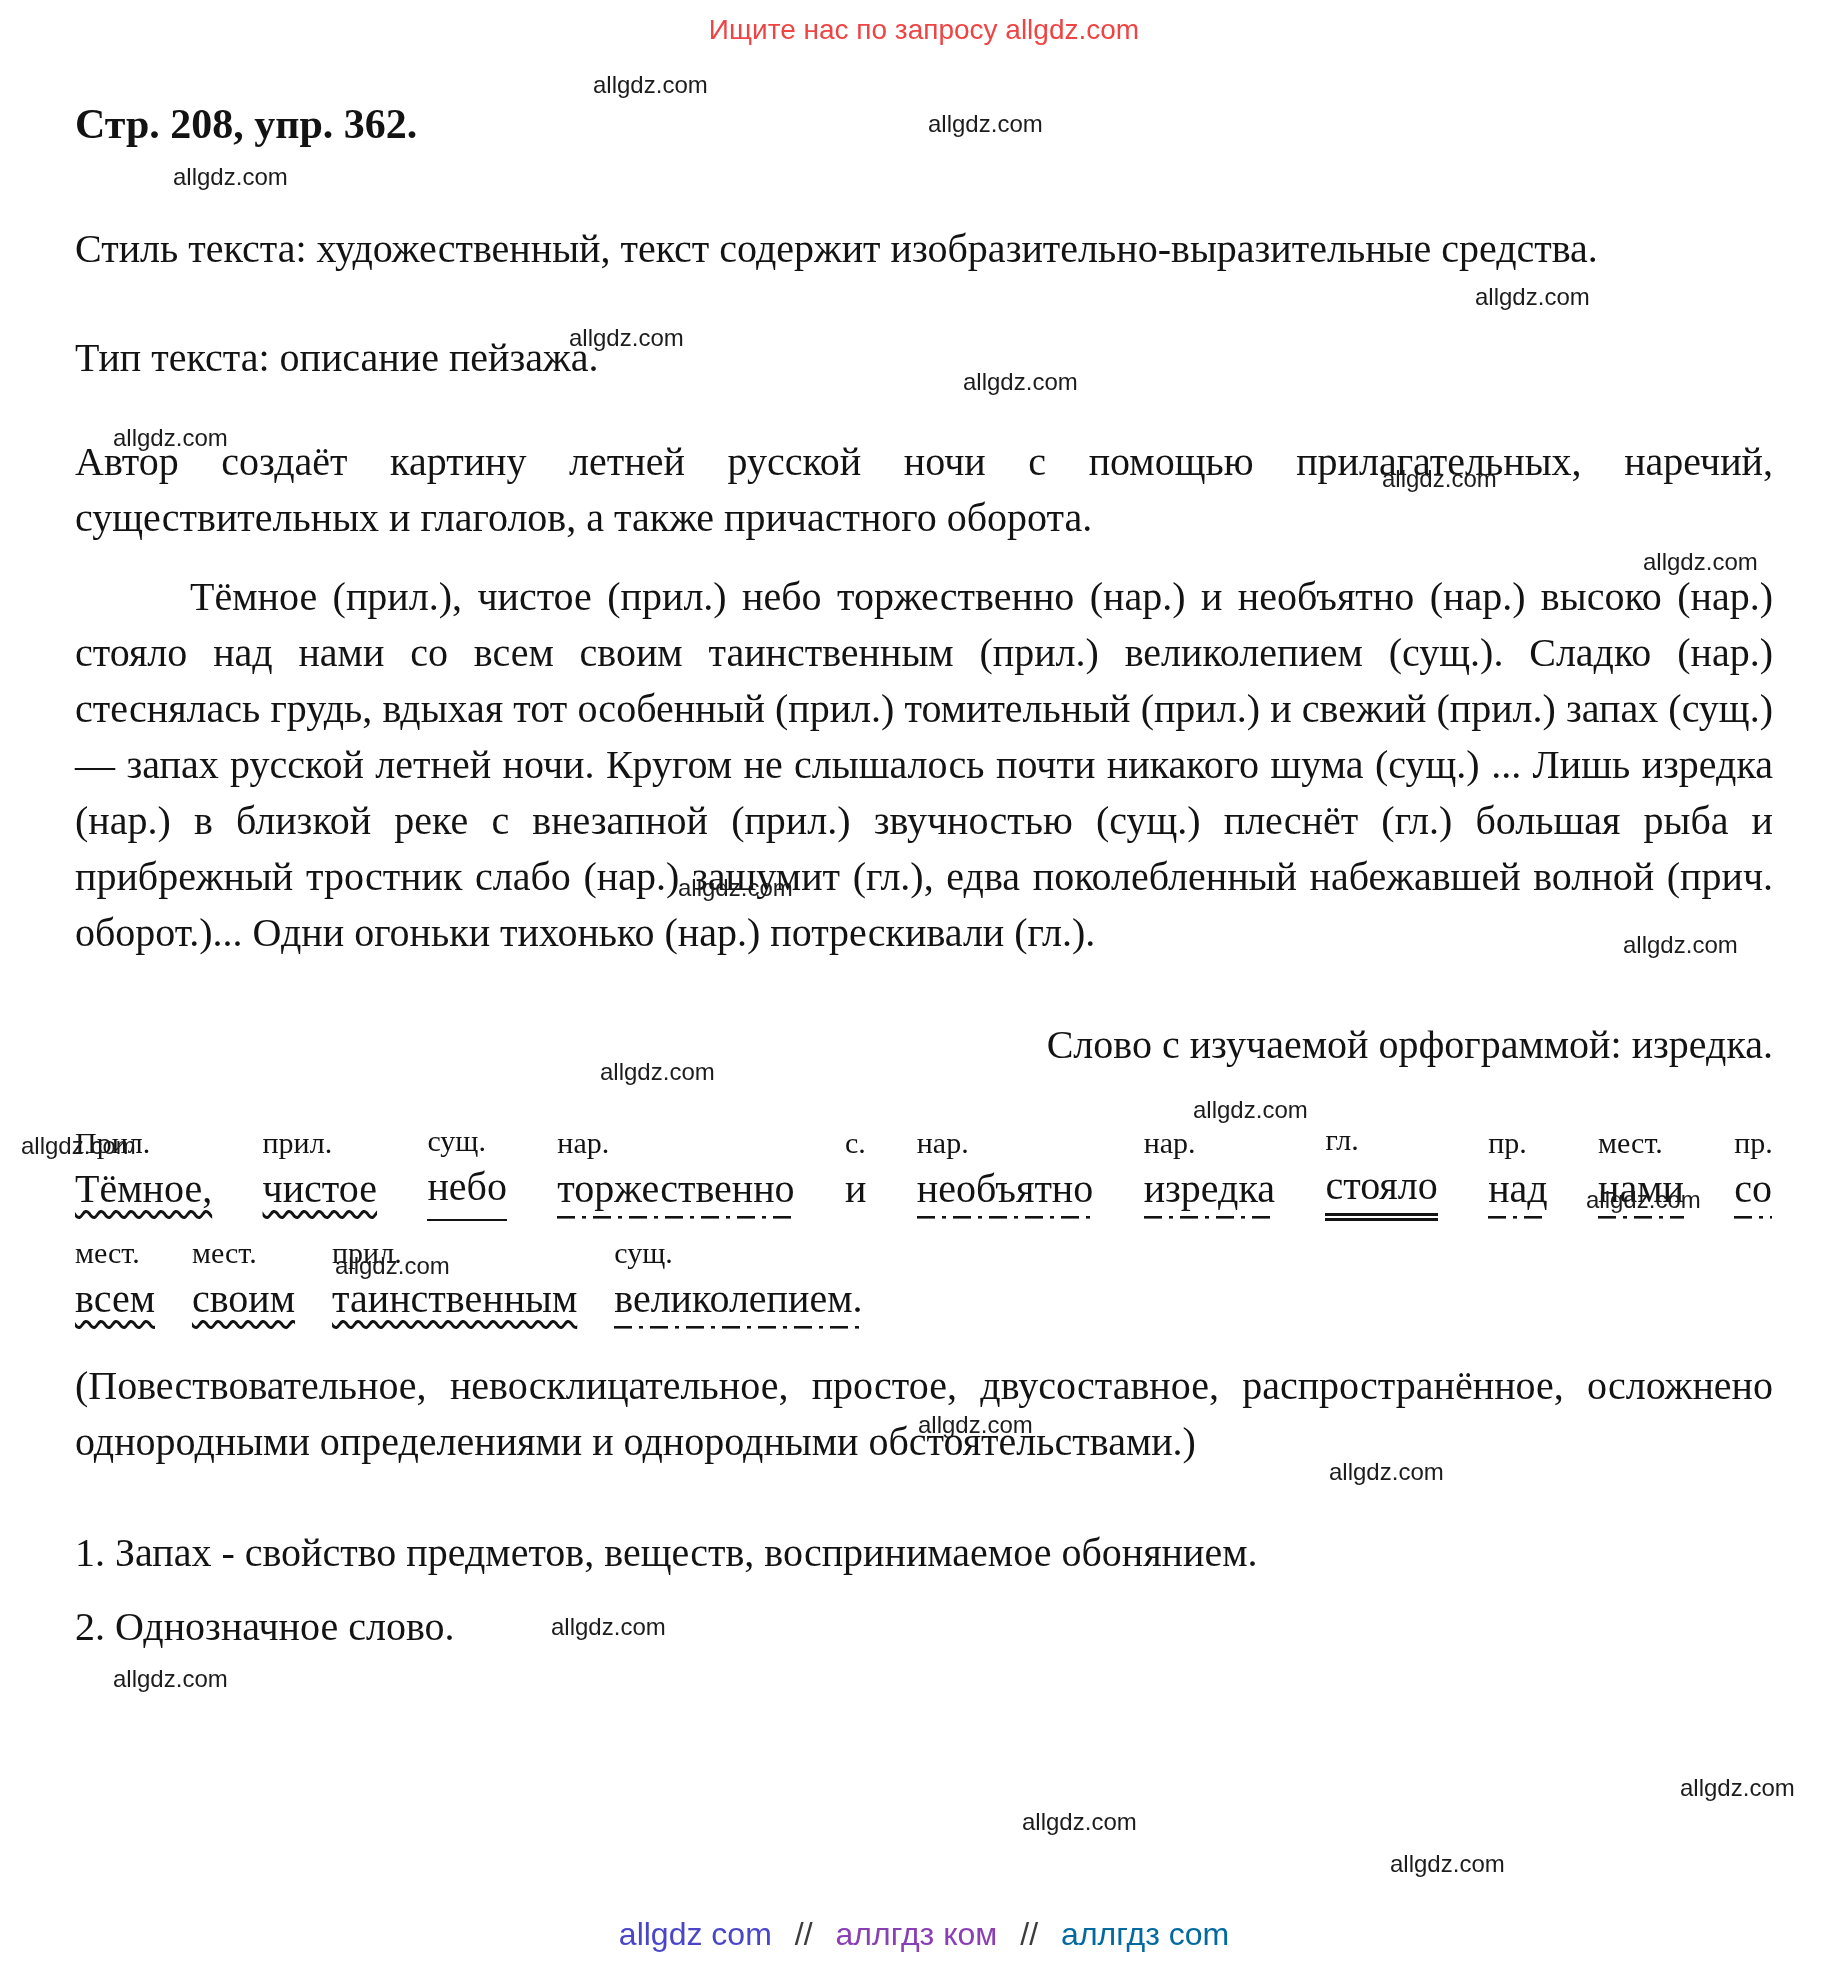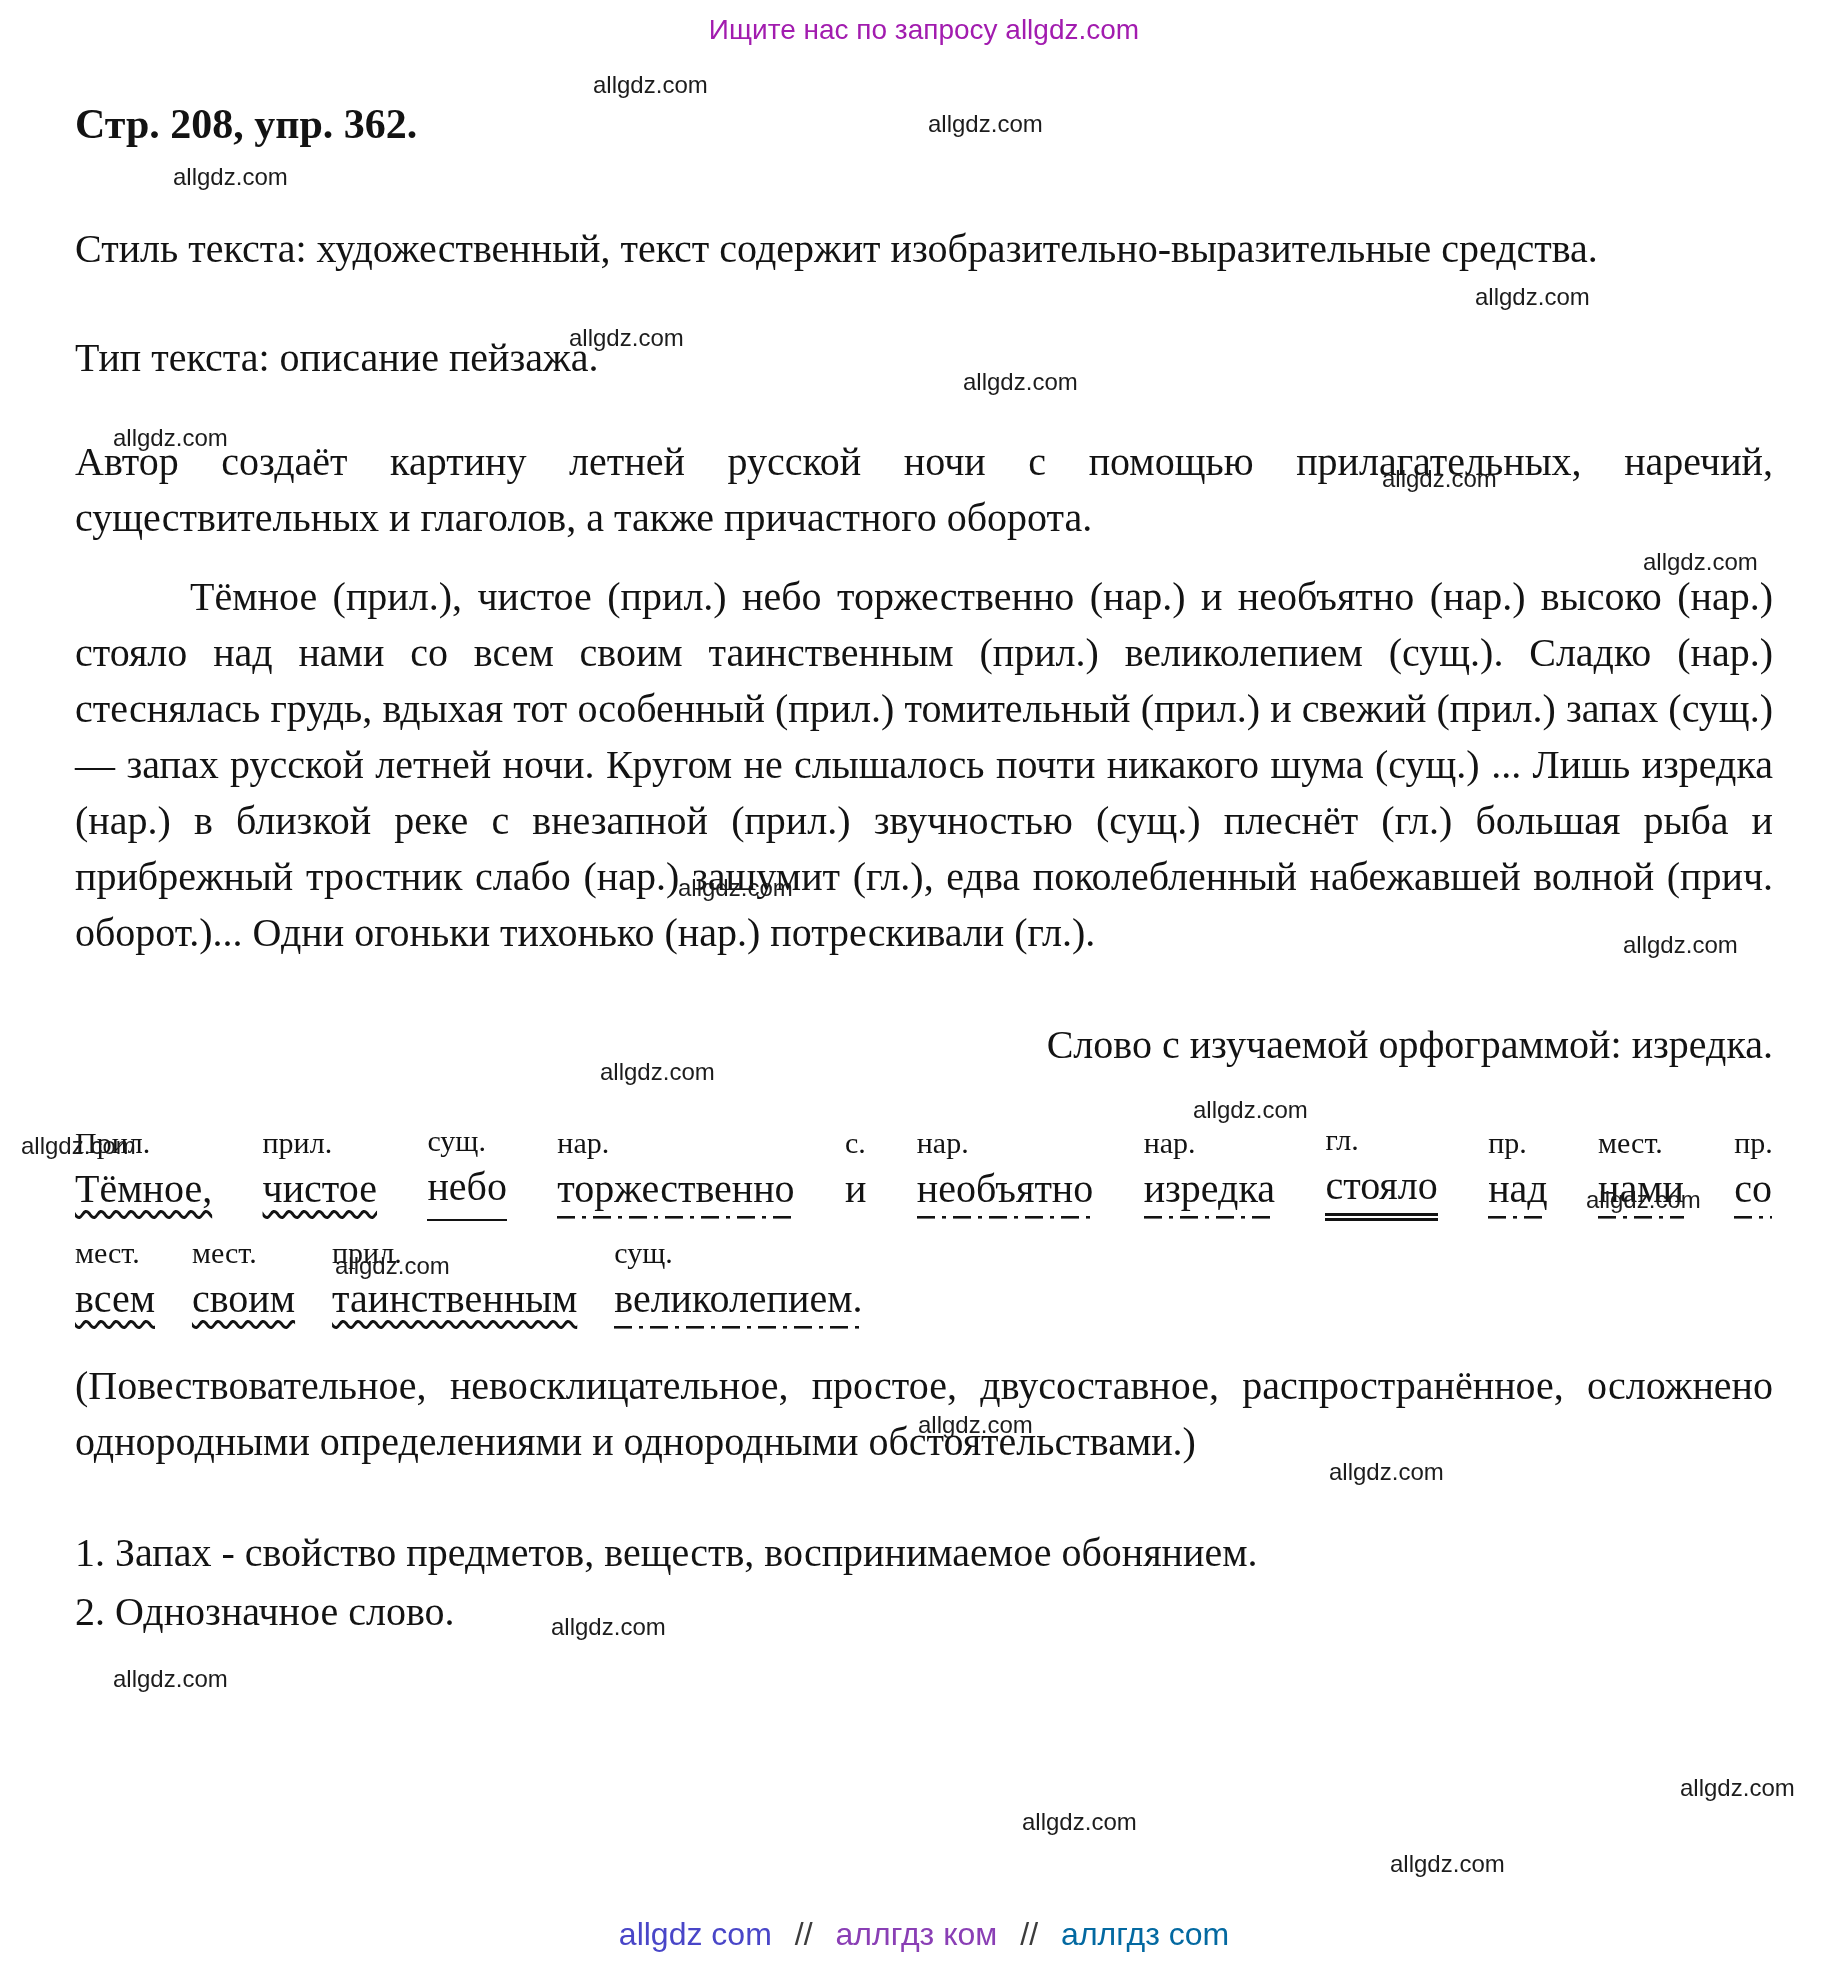--- a/index.html
+++ b/index.html
@@ -61,21 +61,21 @@
       #131313 0px, #131313 17.6px,
       transparent 17.6px, transparent 25px,
       #131313 25px, #131313 29px,
       transparent 29px, transparent 36px);
     background-size:100% 2.6px;
     background-repeat:no-repeat;
     background-position:0 calc(100% - 2.6px);
   }
   .p-paren{ margin-top:26.5px; }
   .items{ margin-top:55px; }
-  .item-line{ line-height:56px; margin-top:3px; text-align:left; }
+  .item-line{ line-height:56px; margin-top:18px; text-align:left; }
   .footer{
     position:absolute;
     left:0;
     right:0;
     bottom:28px;
     text-align:center;
     font-family:"Liberation Sans", sans-serif;
     font-size:32px;
     line-height:39px;
   }
@@ -90,21 +90,21 @@
     white-space:nowrap;
   }
 </style>
 </head>
 <body>
 
 <div class="page">
 
   <div class="content">
 
-    <div class="header-note" style="color: #a21caf;">Ищите нас по запросу allgdz.com</div>
+    <div class="header-note" style="color: #ef4444;">Ищите нас по запросу allgdz.com</div>
 
     <div class="title">Стр. 208, упр. 362.</div>
 
     <div class="p p-style">Стиль текста: художественный, текст содержит изобразительно-выразительные средства.</div>
 
     <div class="p p-type">Тип текста: описание пейзажа.</div>
 
     <div class="p p-author">Автор создаёт картину летней русской ночи с помощью прилагательных, наречий, существительных и глаголов, а также причастного оборота.</div>
 
     <div class="p p-main">Тёмное (прил.), чистое (прил.) небо торжественно (нар.) и необъятно (нар.) высоко (нар.) стояло над нами со всем своим таинственным (прил.) великолепием (сущ.). Сладко (нар.) стеснялась грудь, вдыхая тот особенный (прил.) томительный (прил.) и свежий (прил.) запах (сущ.) — запах русской летней ночи. Кругом не слышалось почти никакого шума (сущ.) ... Лишь изредка (нар.) в близкой реке с внезапной (прил.) звучностью (сущ.) плеснёт (гл.) большая рыба и прибрежный тростник слабо (нар.) зашумит (гл.), едва поколебленный набежавшей волной (прич. оборот.)... Одни огоньки тихонько (нар.) потрескивали (гл.).</div>

